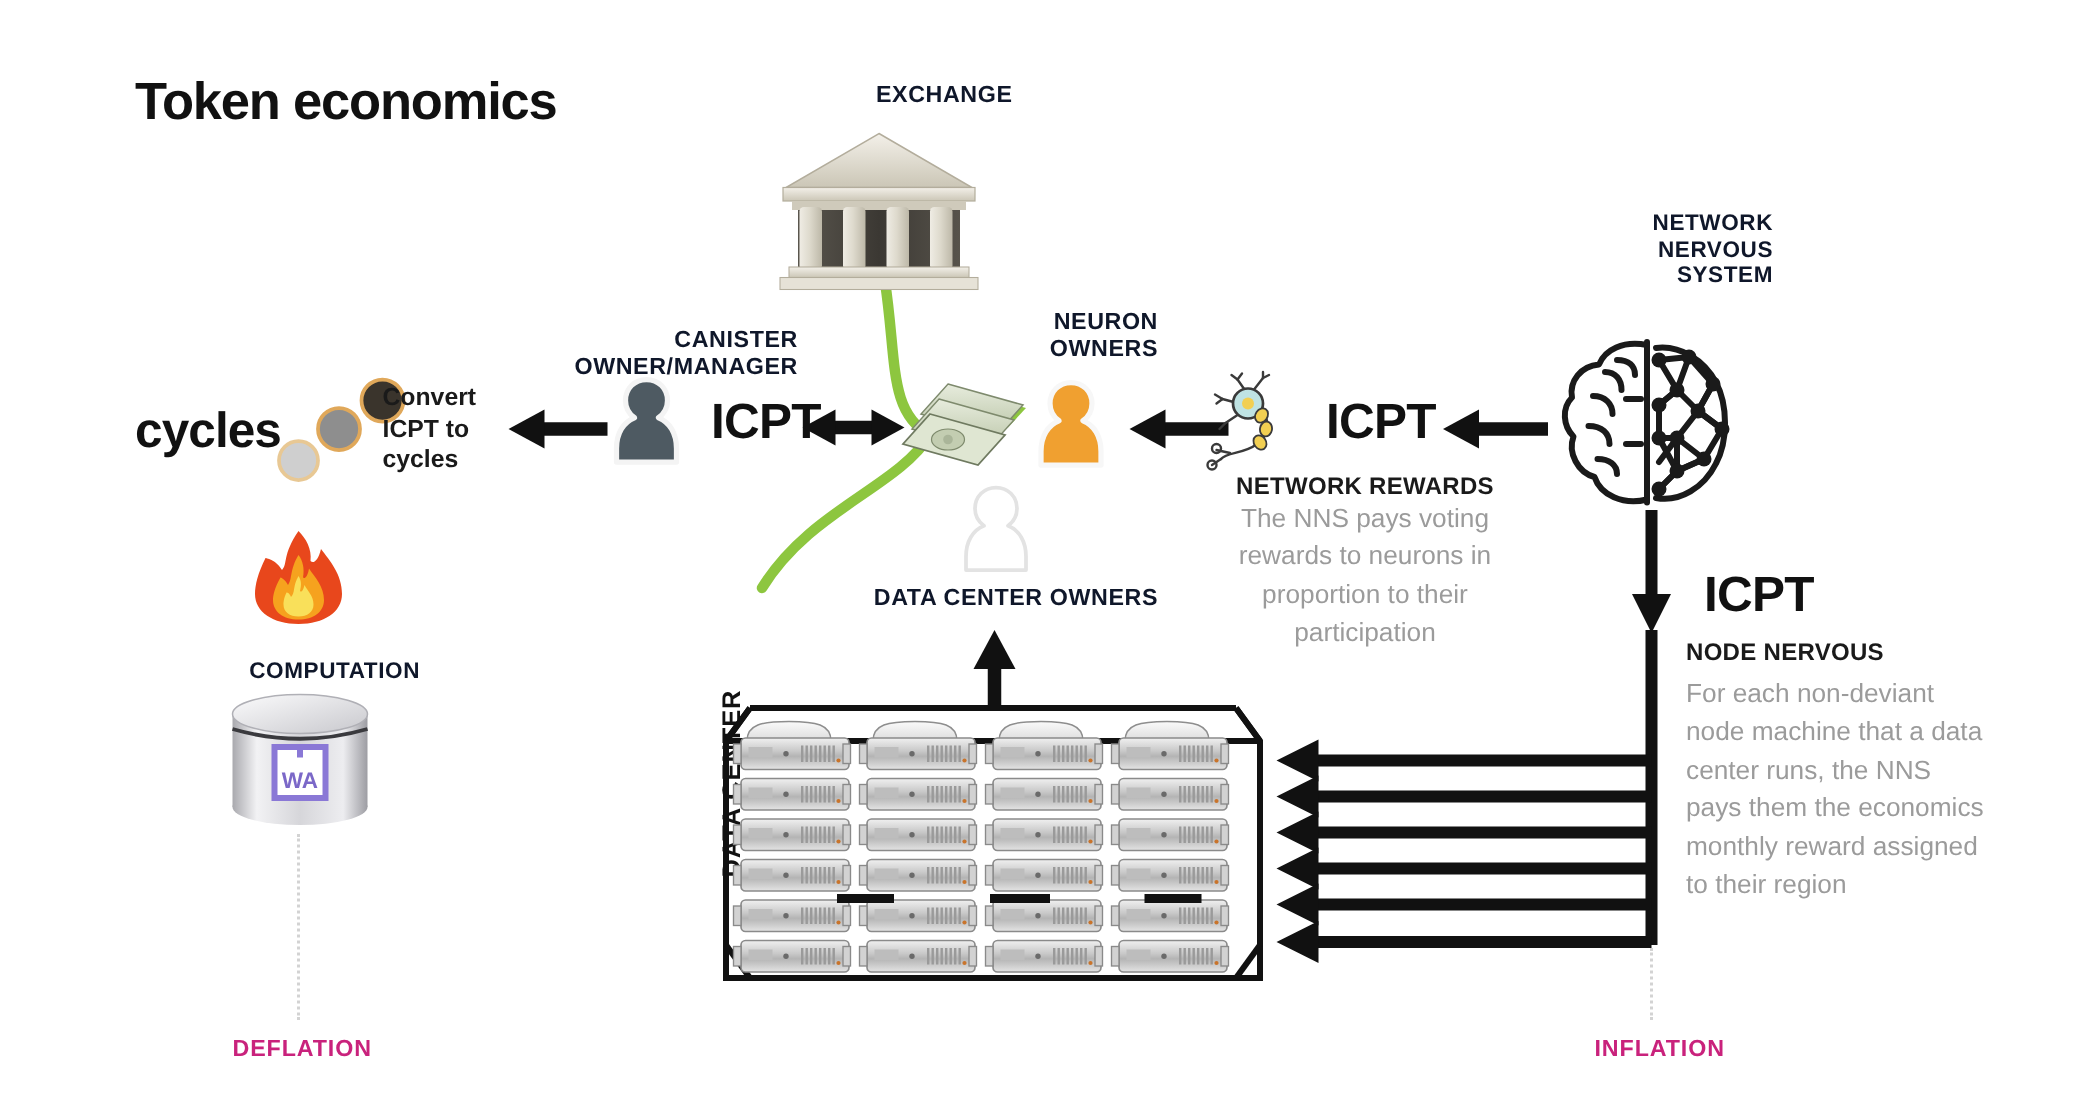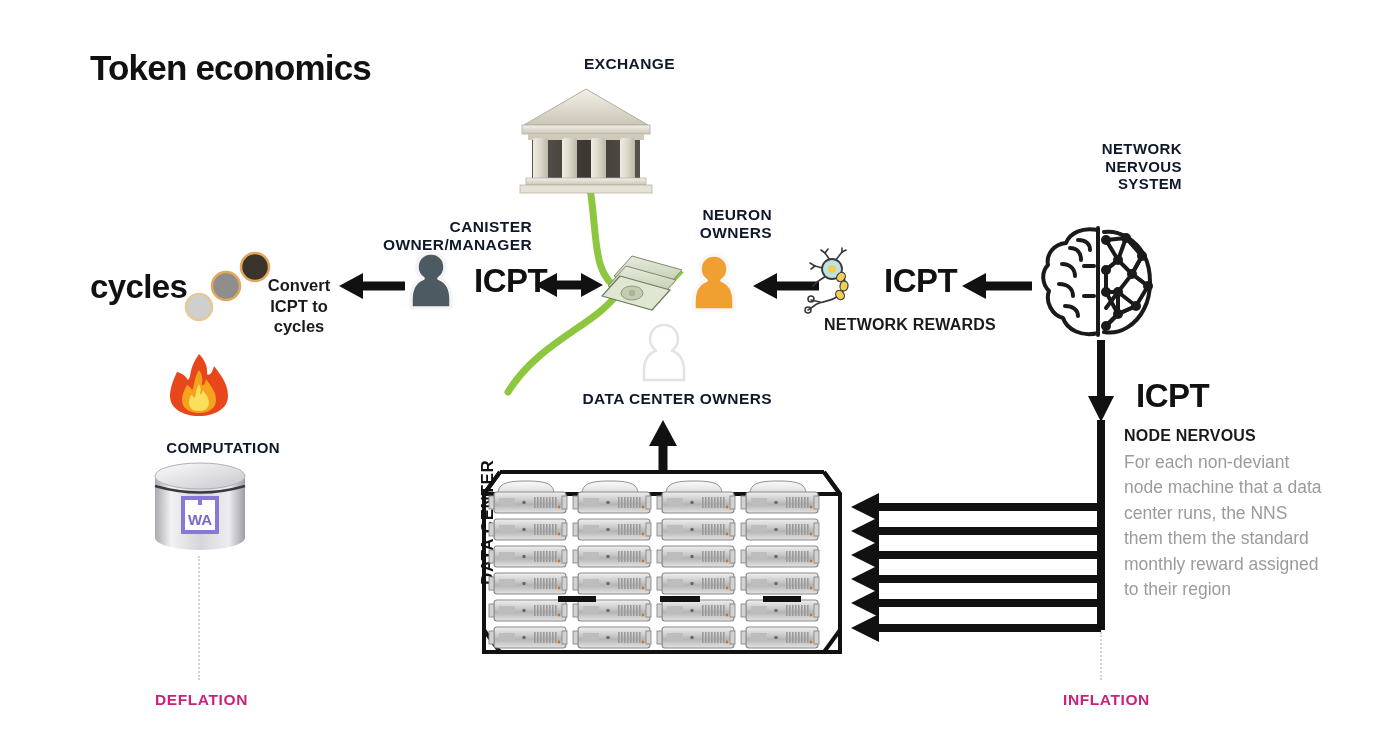--- a/index.html
+++ b/index.html
@@ -54,23 +54,22 @@
   .cycles-word {
     font-size: 33px;
     font-weight: bold;
     color: #111111;
     letter-spacing: -0.6px;
   }
   .convert {
     font-size: 16.5px;
     font-weight: bold;
     color: #1a1a1a;
-    text-align: center;
+    text-align: left;
     line-height: 1.25;
-    margin-top: 20px;
   }
   .pinklabel {
     font-size: 15.5px;
     font-weight: bold;
     color: #c9227c;
     letter-spacing: 0.6px;
   }
   .sectionhead {
     font-size: 16px;
     font-weight: bold;
@@ -279,20 +278,21 @@
       <ellipse cx="38" cy="49" rx="4" ry="5" transform="rotate(-35 38 49)"></ellipse>
     </g>
     <circle cx="6" cy="64" r="3" fill="none" stroke="#3a3a3a" stroke-width="1.6"></circle>
     <circle cx="9" cy="53" r="3" fill="none" stroke="#3a3a3a" stroke-width="1.6"></circle>
   </svg>
 
   <div class="abs icpt" style="left:872px; top:262px;">ICPT</div>
 
   <div class="abs sectionhead" style="left:812px; top:316px; width:196px; text-align:center;">NETWORK REWARDS</div>
 
+  <div class="abs bodygray" style="left:806px; top:333px; width:208px;">The NNS pays voting rewards to neurons in proportion to their participation</div>
 
   <svg class="abs" style="left:960px; top:272px;" width="72" height="28">
     <path d="M72 14 L 22 14" stroke="#111" stroke-width="9"></path>
     <polygon points="2,14 26,1 26,27" fill="#111"></polygon>
   </svg>
 
   <div class="abs cap cap15" style="left:1018px; top:140px; width:164px;">
     <div>NETWORK</div>
     <div>NERVOUS</div>
     <div>SYSTEM</div>
@@ -343,21 +343,21 @@
 
   <svg class="abs" style="left:1086px; top:340px;" width="30" height="84">
     <path d="M15 0 L 15 58" stroke="#111" stroke-width="8"></path>
     <polygon points="15,82 2,56 28,56" fill="#111"></polygon>
   </svg>
 
   <div class="abs icpt" style="left:1124px; top:377px;">ICPT</div>
 
   <div class="abs sectionhead" style="left:1124px; top:427px;">NODE NERVOUS</div>
 
-  <div class="abs bodygray left" style="left:1124px; top:450px; width:200px;">For each non-deviant node machine that a data center runs, the NNS them them the standard monthly reward assigned to their region</div>
+  <div class="abs bodygray left" style="left:1124px; top:450px; width:200px;">For each non-deviant node machine that a data center runs, the NNS pays them the economics monthly reward assigned to their region</div>
 
   <svg class="abs" style="left:845px; top:420px;" width="270" height="230">
     <g stroke="#111" stroke-width="8" fill="none">
       <path d="M256 0 L 256 210"></path>
       <path d="M256 87 L 30 87"></path>
       <path d="M256 111 L 30 111"></path>
       <path d="M256 135 L 30 135"></path>
       <path d="M256 159 L 30 159"></path>
       <path d="M256 183 L 30 183"></path>
       <path d="M256 208 L 30 208"></path>

